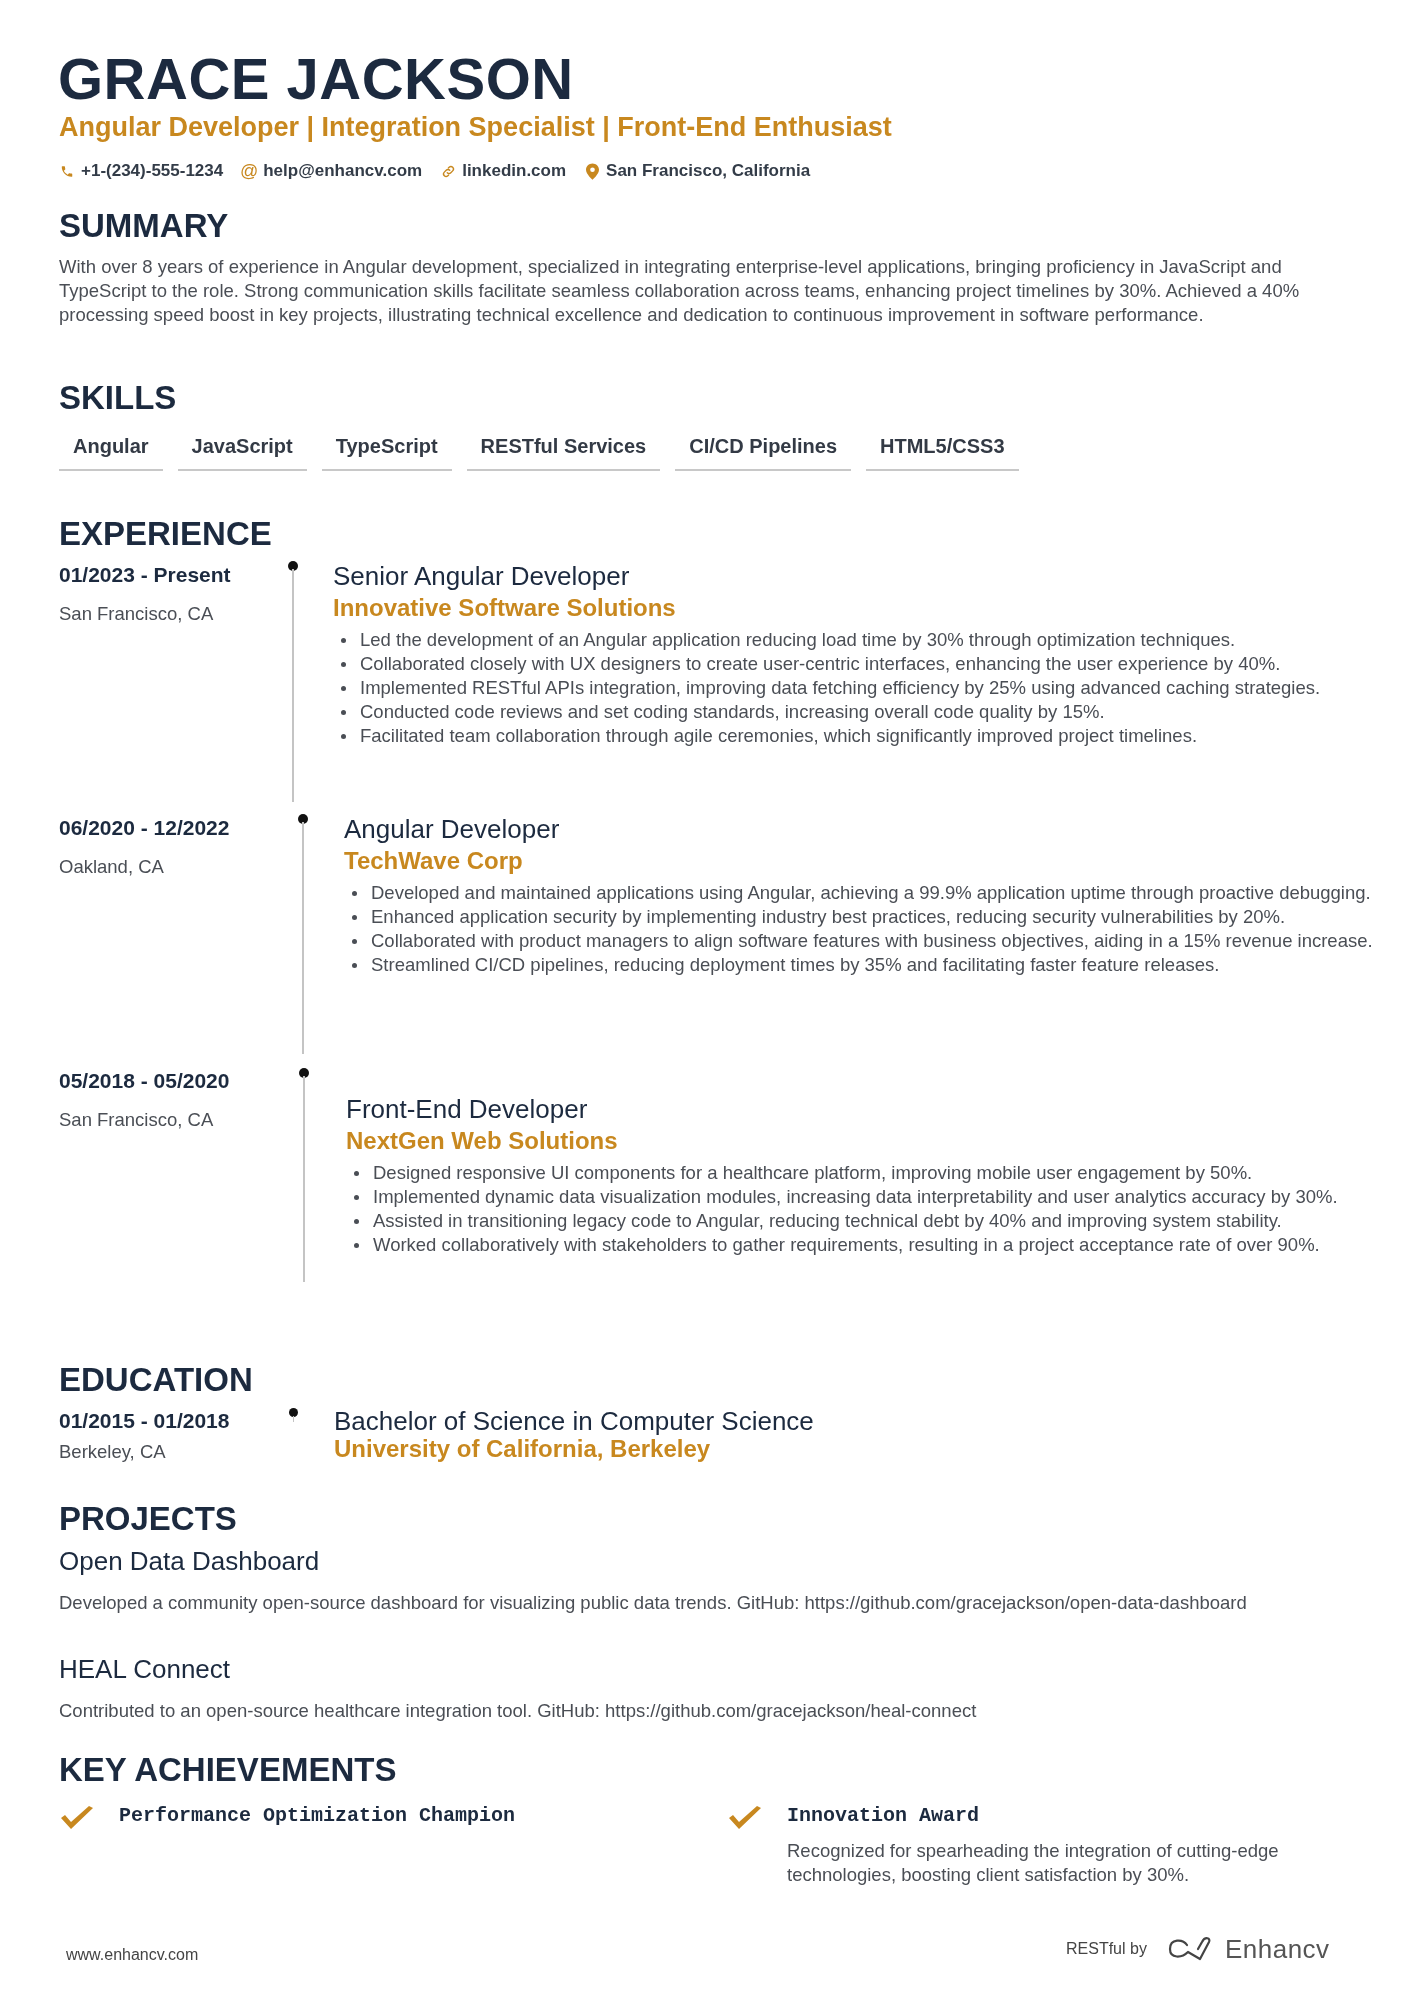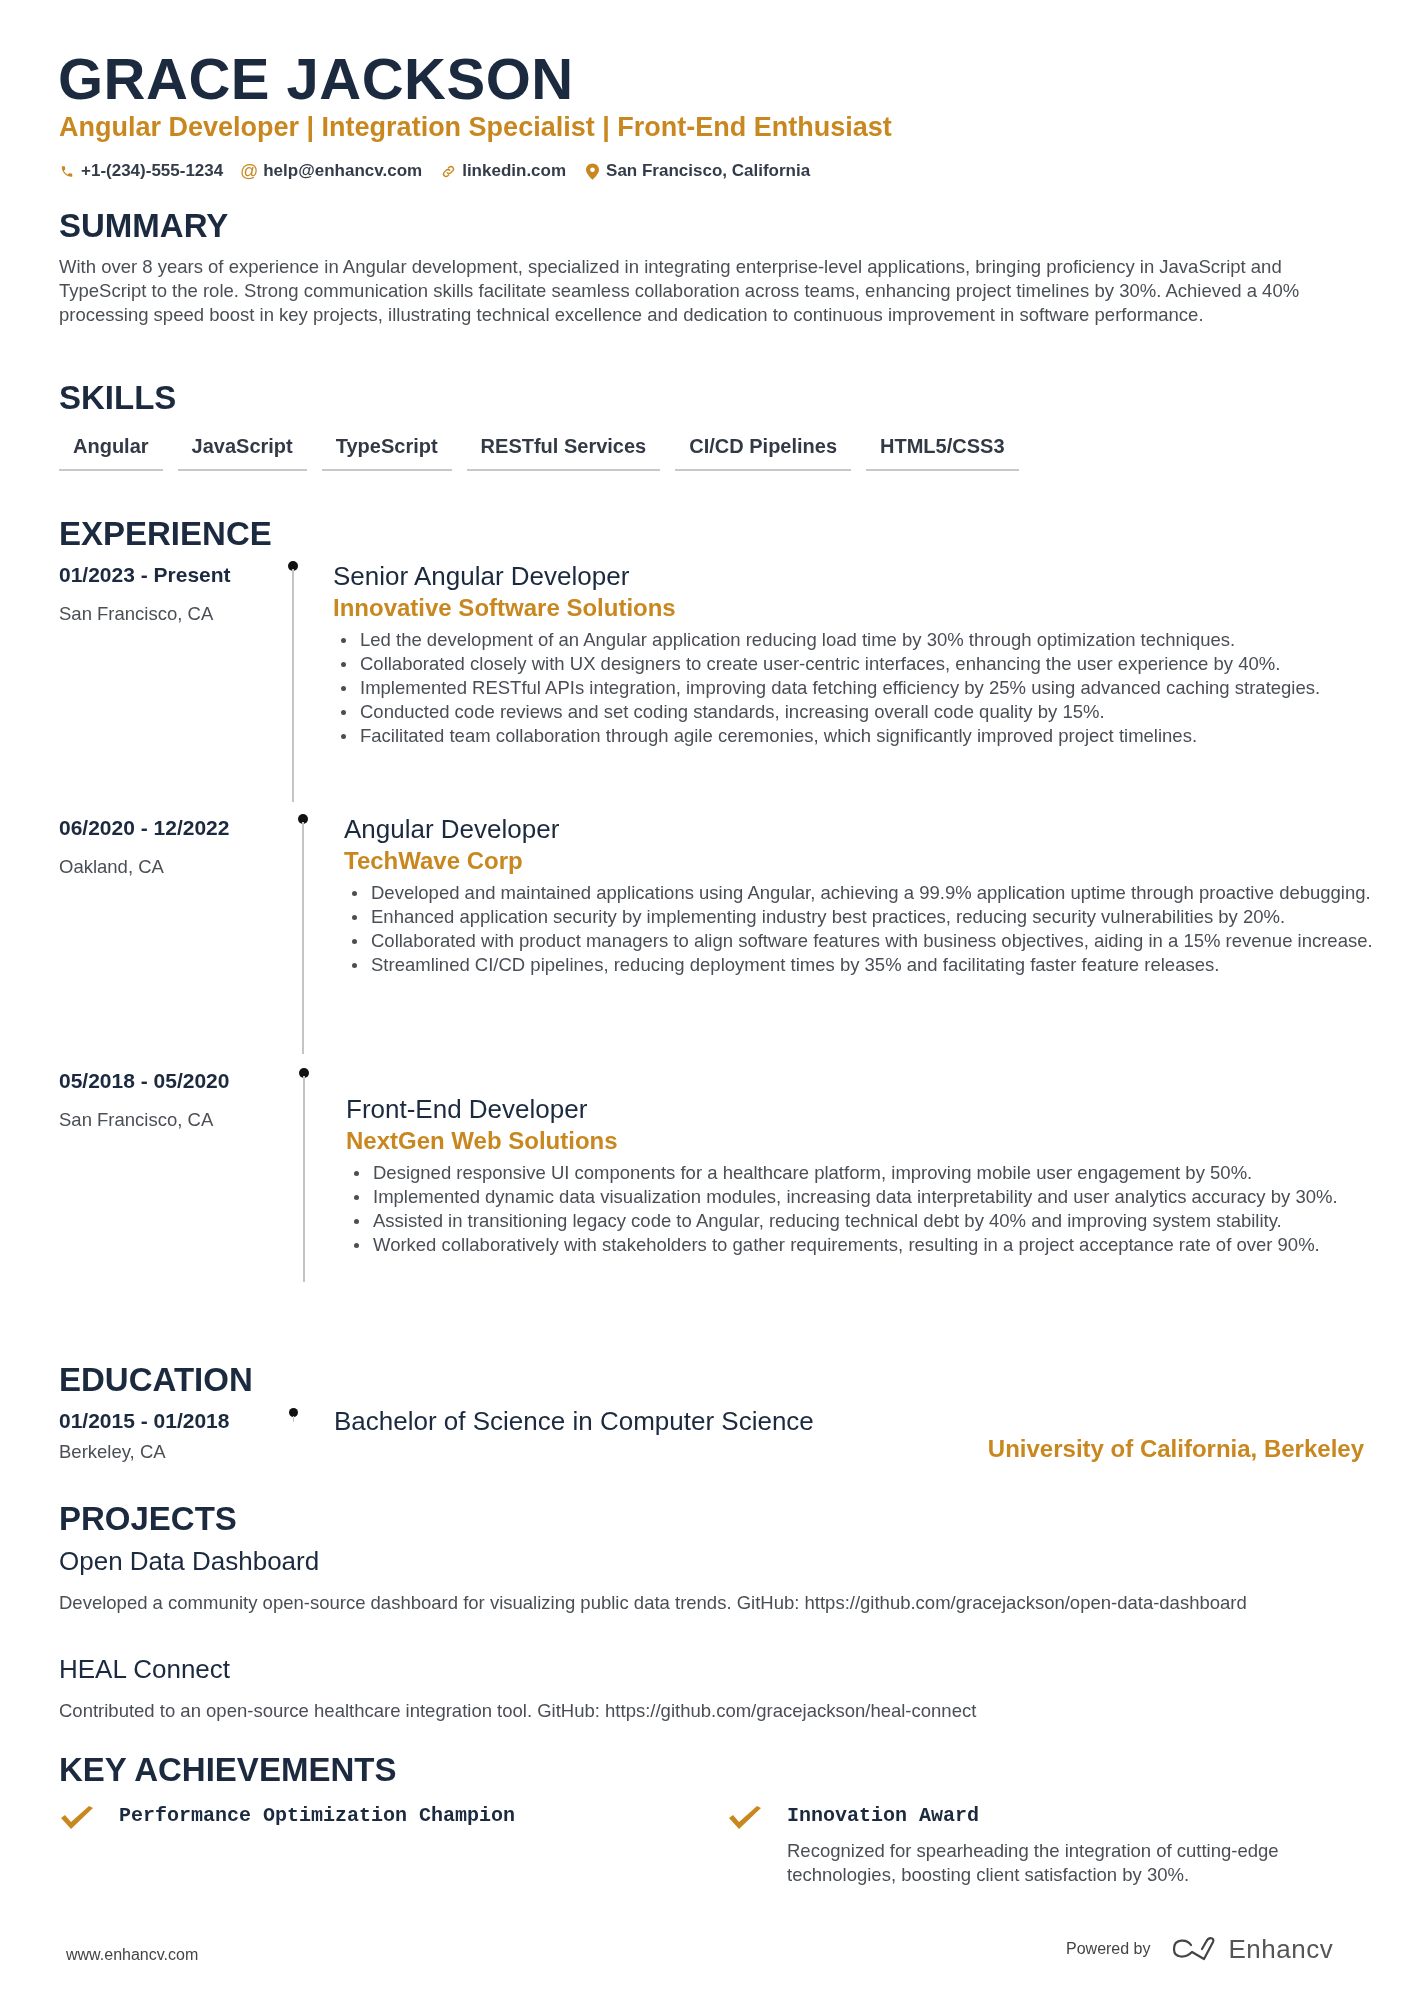--- a/index.html
+++ b/index.html
@@ -144,21 +144,21 @@
 
 <div class="abs section-title" style="top:1360px;">EDUCATION</div>
 <div class="abs left-col" style="top:1408px;">
   <div class="date">01/2015 - 01/2018</div>
   <div class="loc" style="margin-top:6px;">Berkeley, CA</div>
 </div>
 <div class="abs tl-dot" style="left:289px;top:1408px;width:9px;height:9px;"></div>
 <div class="abs tl-line" style="left:293px;top:1416px;height:6px;width:1px;"></div>
 <div class="abs" style="left:334px;top:1405px;width:1030px;">
   <div class="job-title">Bachelor of Science in Computer Science</div>
-  <div class="company" style="margin-top:0;text-align:right;">University of California, Berkeley</div>
+  <div class="company" style="margin-top:0;">University of California, Berkeley</div>
 </div>
 
 <div class="abs section-title" style="top:1499px;">PROJECTS</div>
 <div class="abs proj-title" style="top:1545px;">Open Data Dashboard</div>
 <div class="abs proj-desc" style="top:1591px;">Developed a community open-source dashboard for visualizing public data trends. GitHub: https://github.com/gracejackson/open-data-dashboard</div>
 <div class="abs proj-title" style="top:1653px;">HEAL Connect</div>
 <div class="abs proj-desc" style="top:1699px;">Contributed to an open-source healthcare integration tool. GitHub: https://github.com/gracejackson/heal-connect</div>
 
 <div class="abs section-title" style="top:1750px;">KEY ACHIEVEMENTS</div>
 
@@ -172,20 +172,20 @@
 <div class="abs ach" style="left:727px;top:1803px;height:90px;">
   <svg class="ach-check" viewBox="0 0 36 28">
       <path d="M2 13 L12 24 L34 3 L30 1 L12 17 L6 10 Z" fill="#c8881f"></path>
     </svg>
   <div class="ach-title">Innovation Award</div>
   <div class="ach-desc">Recognized for spearheading the integration of cutting-edge technologies, boosting client satisfaction by 30%.</div>
 </div>
 
 <div class="abs footer-left">www.enhancv.com</div>
 <div class="abs footer-right">
-  <span class="powered">Powered by</span>
+  <span class="powered">RESTful by</span>
   <div class="brand">
     <svg width="46" height="26" viewBox="0 0 46 26">
       <path d="M20 9 C 16 3, 3 2, 3 13 C 3 23, 15 22, 21 16 L 33 23 L 42 6 C 44 2, 38 0, 35 6 L 31 13" fill="none" stroke="#444" stroke-width="2.2" stroke-linecap="round" stroke-linejoin="round"></path>
     </svg>
     <span class="brand-name">Enhancv</span>
   </div>
 </div>
 
 </body></html>

